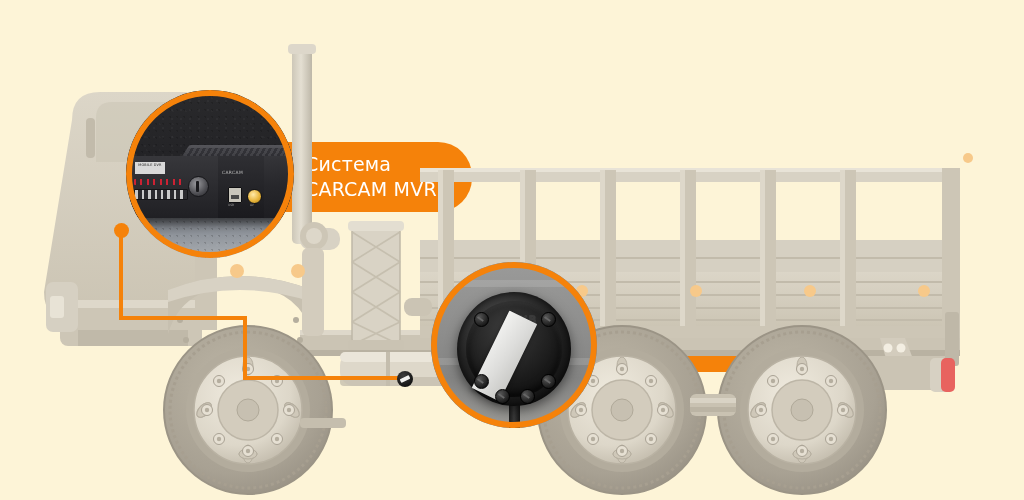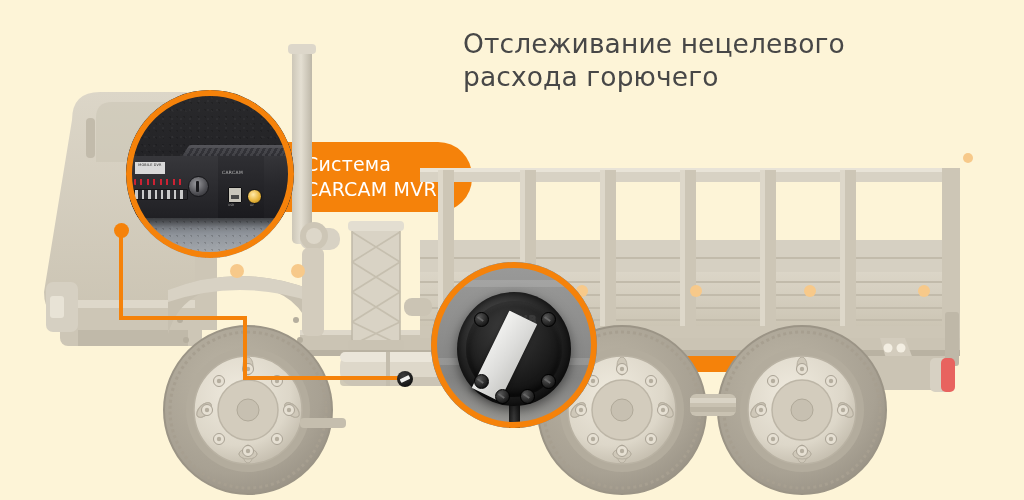--- a/index.html
+++ b/index.html
@@ -375,16 +375,14 @@
         <div class="fs-screw" style="left:84px;top:20px;"></div>
         <div class="fs-screw" style="left:17px;top:82px;"></div>
         <div class="fs-screw" style="left:84px;top:82px;"></div>
         <div class="fs-screw" style="left:38px;top:97px;"></div>
         <div class="fs-screw" style="left:63px;top:97px;"></div>
       </div>
     </div>
     <div class="ring"></div>
   </div>
 
-  <div class="title">Отслеживание нецелевого
-расхода горючего</div>
 
 </div>
 
 </body></html>

